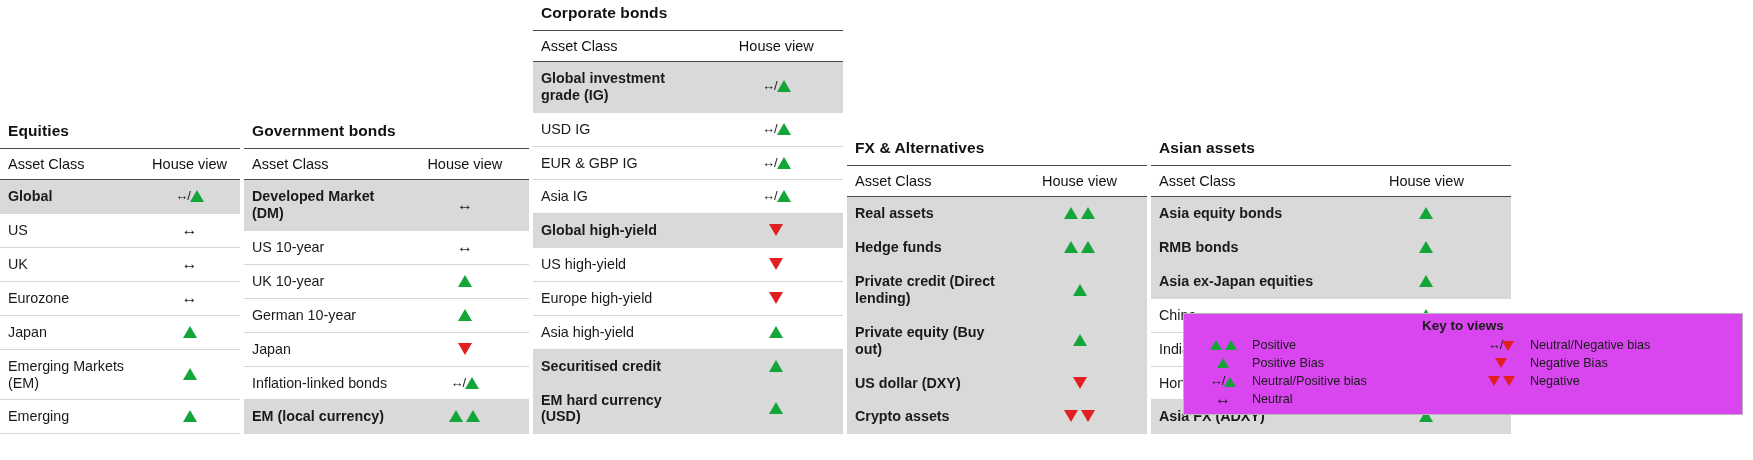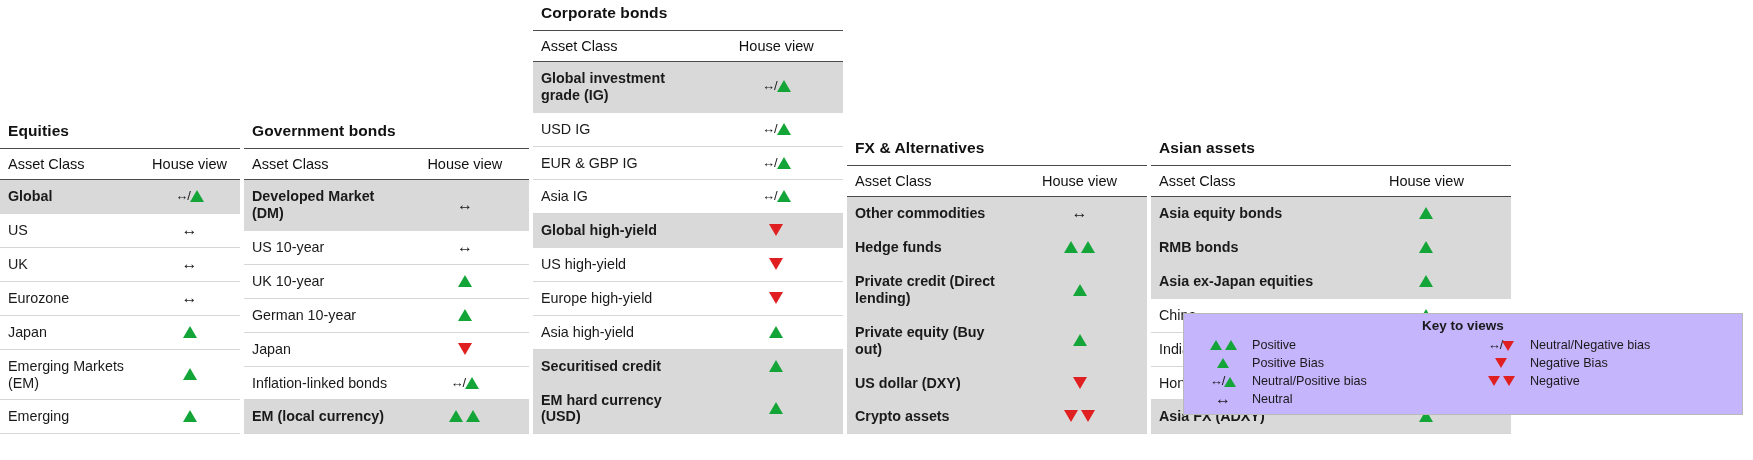--- a/index.html
+++ b/index.html
@@ -104,21 +104,21 @@
     letter-spacing: -1px;
   }
 
   
   .keybox {
     position: absolute;
     left: 1183px;
     top: 313px;
     width: 560px;
     border: 1px solid #b9b9b9;
-    background: #c4b5fd;
+    background: #d946ef;
     padding: 4px 10px 6px 10px;
   }
   .key-title {
     text-align: center;
     font-size: 13.5px;
     font-weight: bold;
     padding-bottom: 3px;
   }
   .key-grid {
     display: flex;
@@ -297,22 +297,22 @@
       <div class="rule-top"></div>
       <table class="tbl">
         <thead class="rule-head">
           <tr>
             <th style="width:55%">Asset Class</th>
             <th class="viewcol" style="width:45%">House view</th>
           </tr>
         </thead>
         <tbody>
           <tr class="shaded">
-            <td class="label">Other commodities</td>
-            <td class="view"><span class="lr">↔</span></td>
+            <td class="label">Real assets</td>
+            <td class="view"><span class="up"></span><span class="up"></span></td>
           </tr>
           <tr class="shaded">
             <td class="label">Hedge funds</td>
             <td class="view"><span class="up"></span><span class="up"></span></td>
           </tr>
           <tr class="shaded">
             <td class="label">Private credit (Direct lending)</td>
             <td class="view"><span class="up"></span></td>
           </tr>
           <tr class="shaded">

